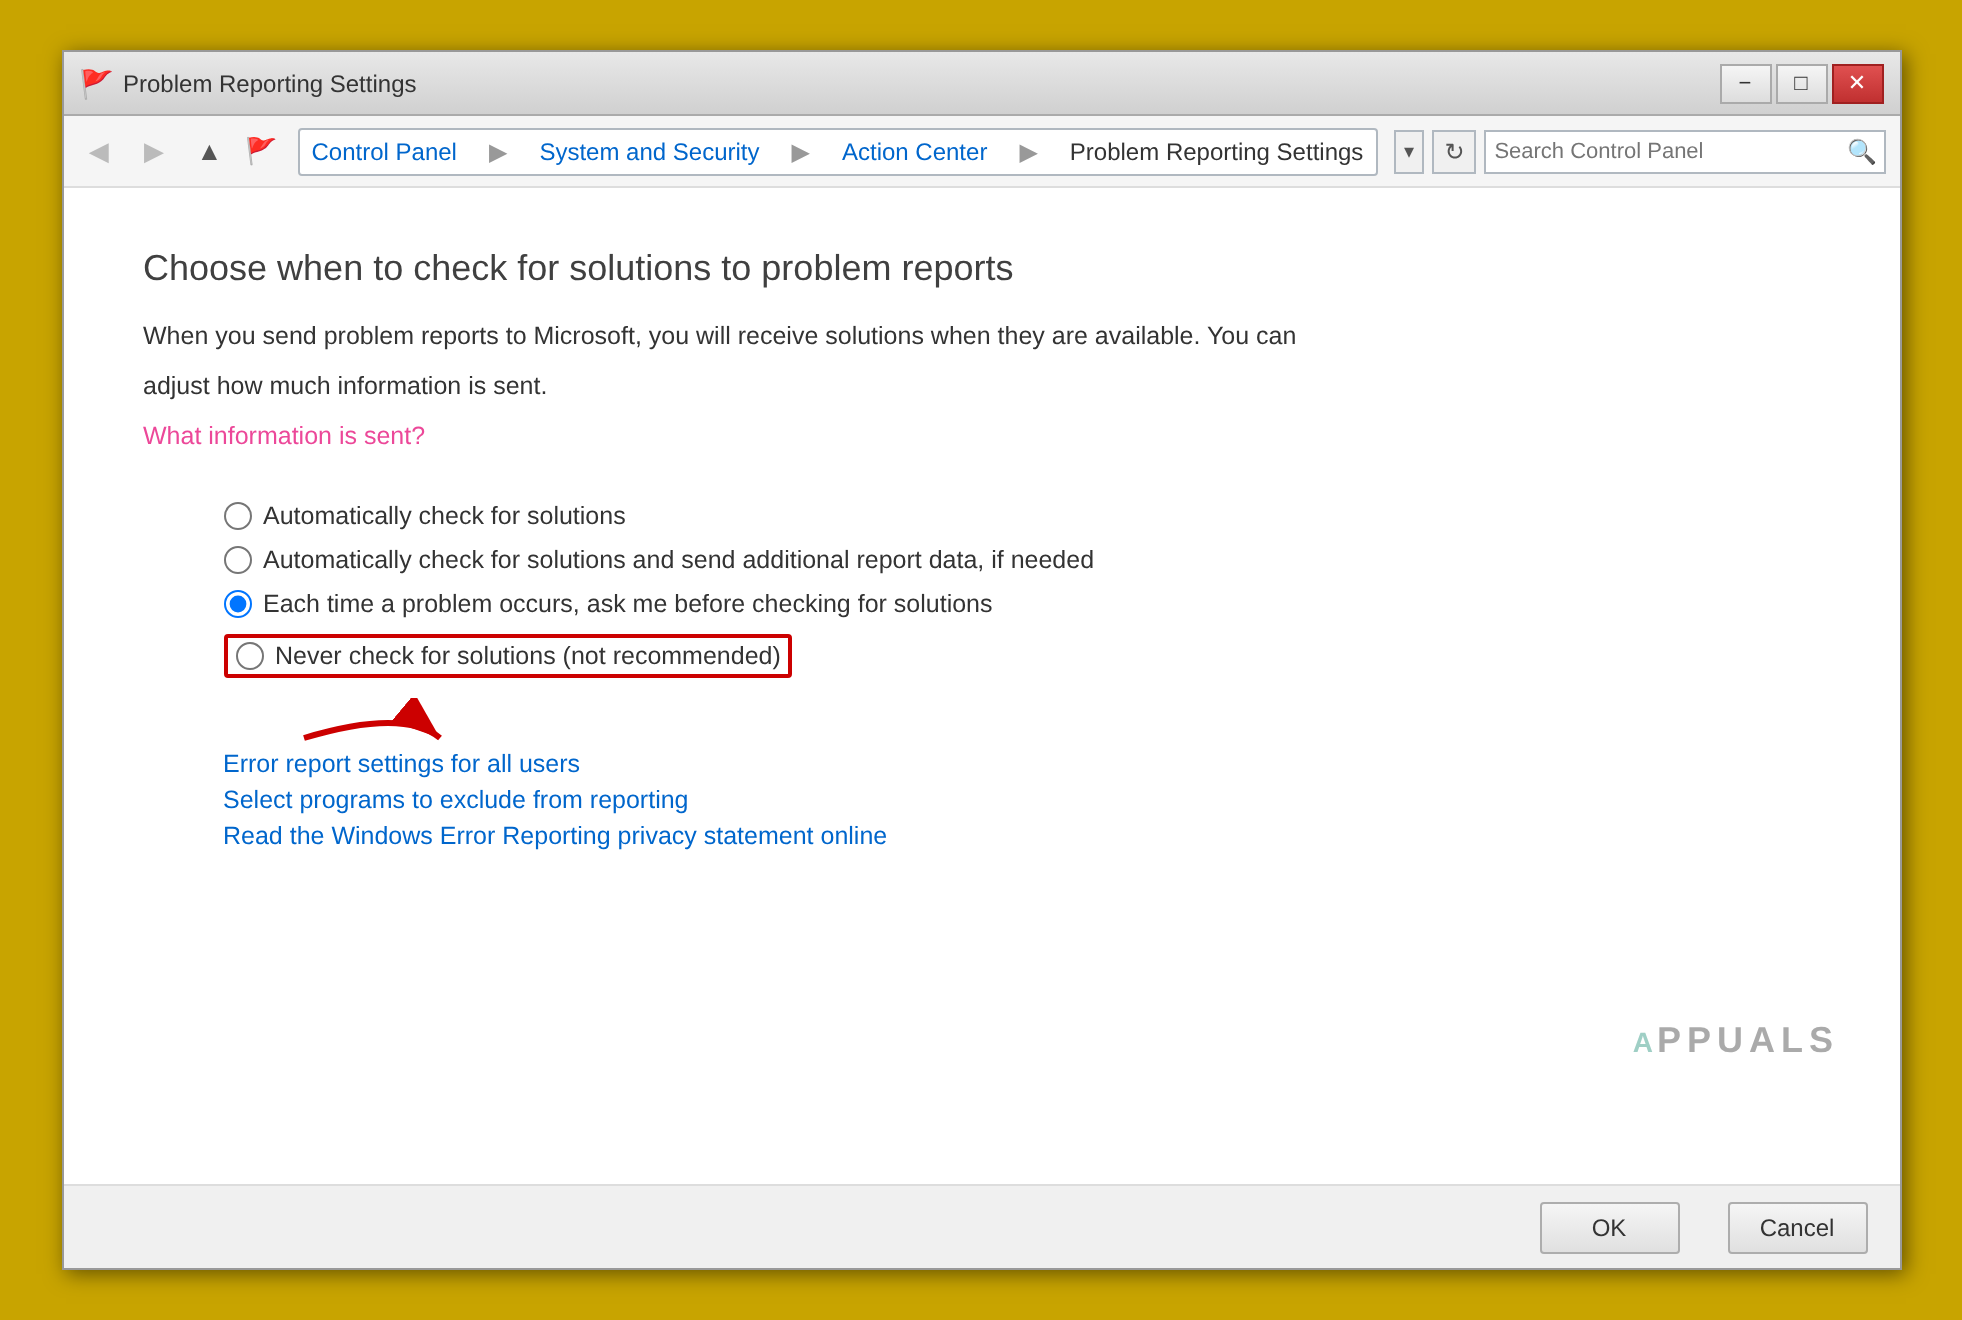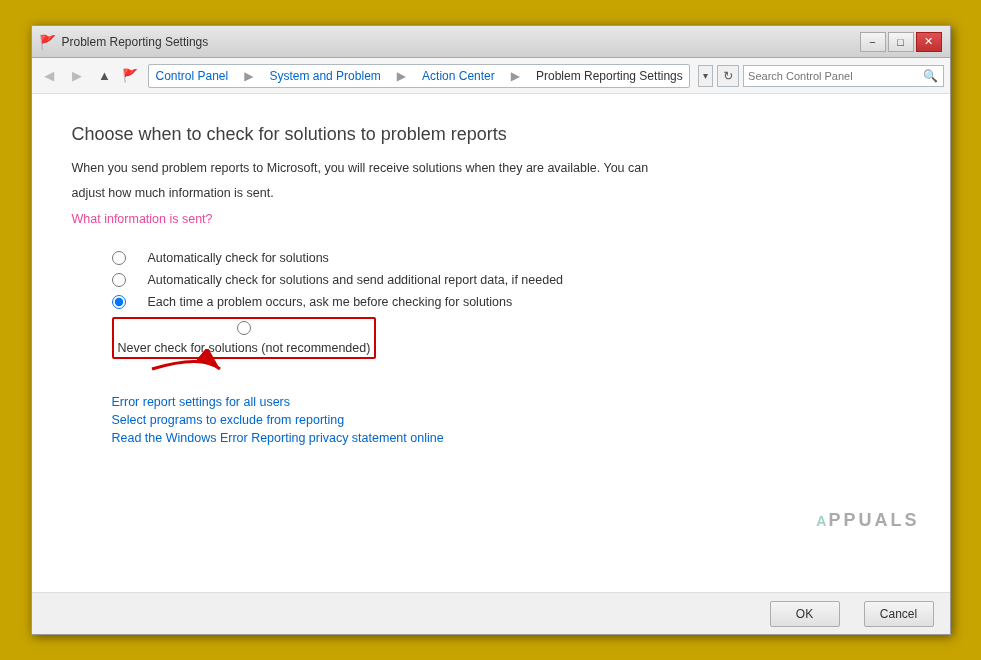--- a/index.html
+++ b/index.html
@@ -193,40 +193,39 @@
     .options-section {
       margin-top: 24px;
       margin-left: 40px;
       display: flex;
       flex-direction: column;
       gap: 8px;
     }
     .radio-option {
       display: flex;
       align-items: center;
-      gap: 22px;
+      gap: 6px;
       font-size: 12.5px;
       color: #333;
     }
     .radio-option input[type="radio"] {
       cursor: pointer;
       width: 14px;
       height: 14px;
     }
     .radio-label {
       cursor: pointer;
     }
     .highlight-box {
       border: 2px solid #cc0000;
       border-radius: 2px;
       padding: 2px 4px;
       display: inline-flex;
-      align-items: center;
+      align-items: flex-start;
       gap: 6px;
-      flex-direction: column;
     }
     .arrow-annotation {
       position: absolute;
       left: 110px;
       top: 255px;
     }
     .arrow-svg {
       width: 90px;
       height: 40px;
     }
@@ -294,21 +293,21 @@
   </div>
 
   <div class="nav-bar">
     <button class="nav-btn disabled">◀</button>
     <button class="nav-btn disabled">▶</button>
     <button class="nav-btn">▲</button>
     <span style="color:#999; font-size:13px; margin: 0 2px;">🚩</span>
     <div class="breadcrumb-bar">
       <span class="breadcrumb-item">Control Panel</span>
       <span class="breadcrumb-sep">▶</span>
-      <span class="breadcrumb-item">System and Problem</span>
+      <span class="breadcrumb-item">System and Security</span>
       <span class="breadcrumb-sep">▶</span>
       <span class="breadcrumb-item">Action Center</span>
       <span class="breadcrumb-sep">▶</span>
       <span class="breadcrumb-current">Problem Reporting Settings</span>
     </div>
     <div class="dropdown-btn">▾</div>
     <div class="refresh-btn">↻</div>
     <div class="search-box">
       <input class="search-input" type="text" placeholder="Search Control Panel" style="">
       <span class="search-icon-btn">🔍</span>

